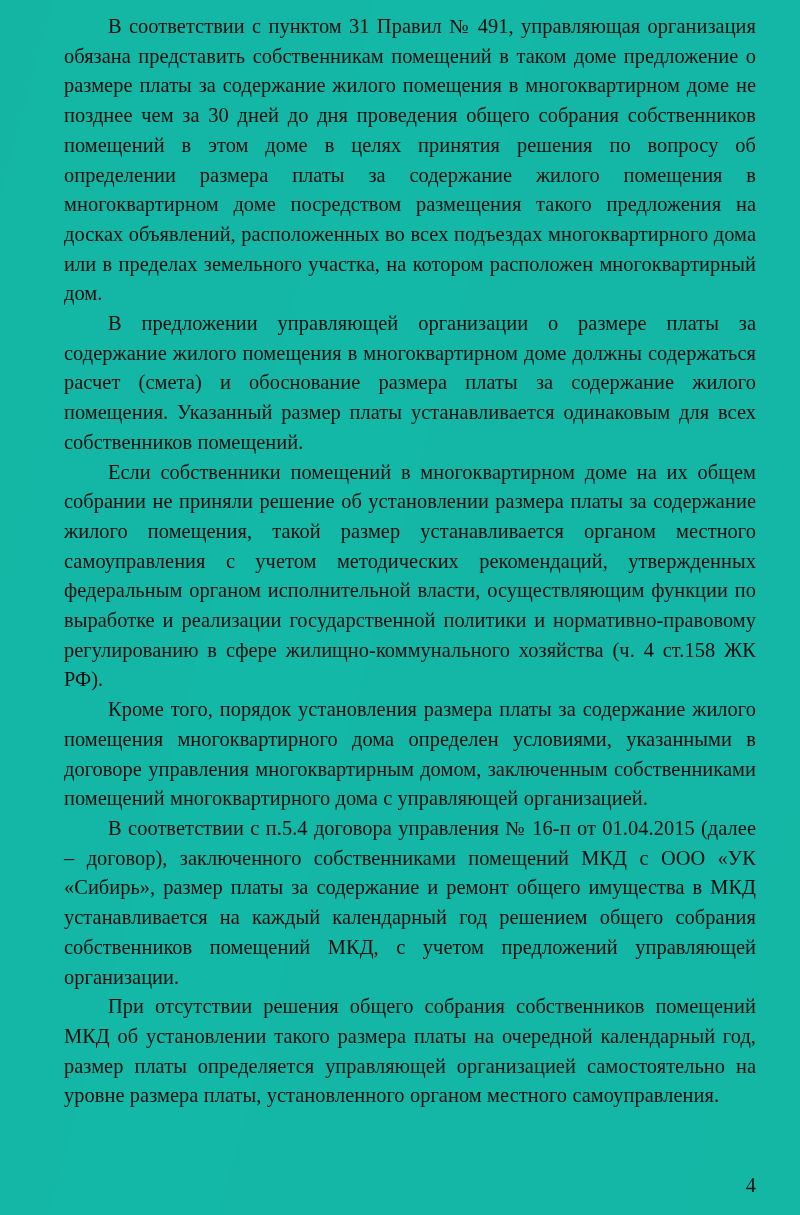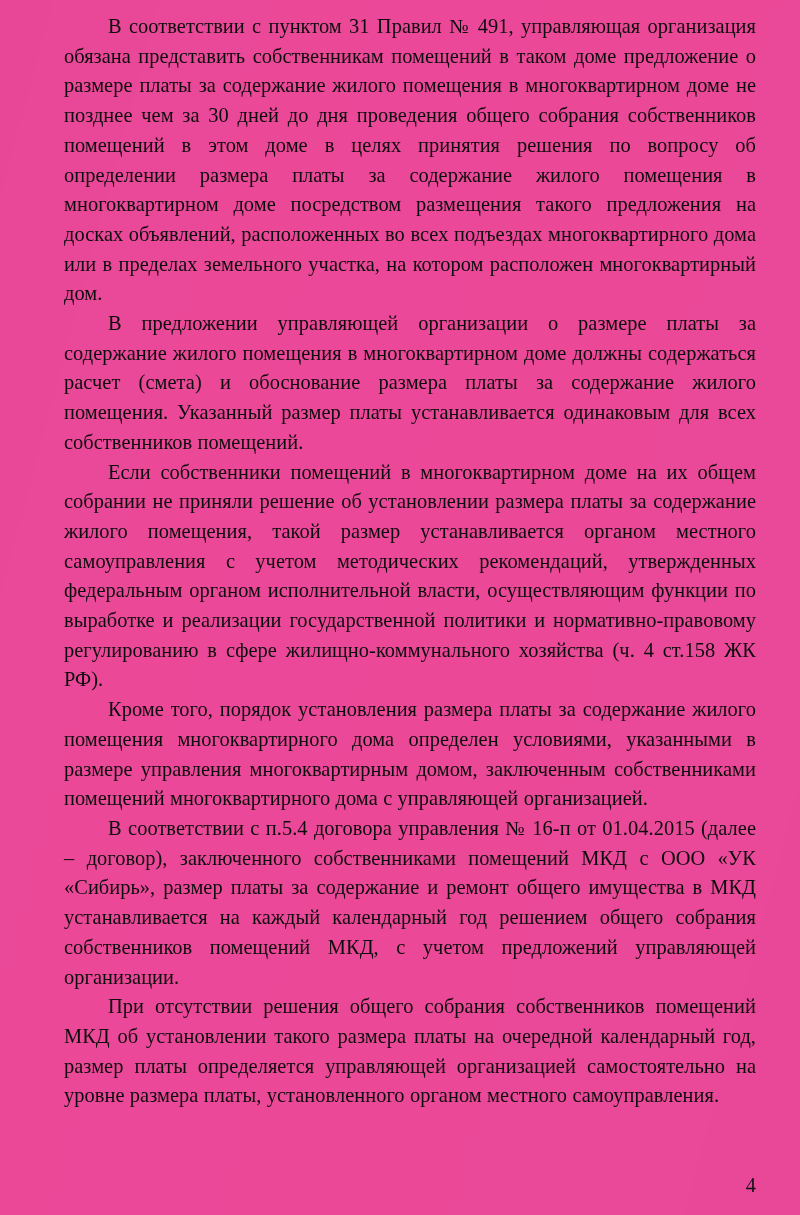--- a/index.html
+++ b/index.html
@@ -15,21 +15,21 @@
     color: #111111;
     overflow: hidden;
   }
 
   .page {
     position: relative;
     box-sizing: border-box;
     width: 800px;
     height: 1215px;
     padding: 12px 44px 0 64px;
-    background: #ec4899;
+    background: #14b8a6;
   }
 
   
   .scan-tint {
     position: absolute;
     inset: 0;
     pointer-events: none;
     background:
       linear-gradient(105deg, rgba(0,0,0,0.016) 0%, rgba(0,0,0,0) 38%, rgba(0,0,0,0.012) 100%);
     mix-blend-mode: multiply;
@@ -72,21 +72,21 @@
 <body>
 
 <div class="page">
 
   <div class="scan-tint"></div>
 
   <div class="body-text">
     <p class="para">В соответствии с пунктом 31 Правил № 491, управляющая организация обязана представить собственникам помещений в таком доме предложение о размере платы за содержание жилого помещения в многоквартирном доме не позднее чем за 30 дней до дня проведения общего собрания собственников помещений в этом доме в целях принятия решения по вопросу об определении размера платы за содержание жилого помещения в многоквартирном доме посредством размещения такого предложения на досках объявлений, расположенных во всех подъездах многоквартирного дома или в пределах земельного участка, на котором расположен многоквартирный дом.</p>
     <p class="para">В предложении управляющей организации о размере платы за содержание жилого помещения в многоквартирном доме должны содержаться расчет (смета) и обоснование размера платы за содержание жилого помещения. Указанный размер платы устанавливается одинаковым для всех собственников помещений.</p>
     <p class="para">Если собственники помещений в многоквартирном доме на их общем собрании не приняли решение об установлении размера платы за содержание жилого помещения, такой размер устанавливается органом местного самоуправления с учетом методических рекомендаций, утвержденных федеральным органом исполнительной власти, осуществляющим функции по выработке и реализации государственной политики и нормативно-правовому регулированию в сфере жилищно-коммунального хозяйства (ч. 4 ст.158 ЖК РФ).</p>
-    <p class="para">Кроме того, порядок установления размера платы за содержание жилого помещения многоквартирного дома определен условиями, указанными в размере управления многоквартирным домом, заключенным собственниками помещений многоквартирного дома с управляющей организацией.</p>
+    <p class="para">Кроме того, порядок установления размера платы за содержание жилого помещения многоквартирного дома определен условиями, указанными в договоре управления многоквартирным домом, заключенным собственниками помещений многоквартирного дома с управляющей организацией.</p>
     <p class="para">В соответствии с п.5.4 договора управления № 16-п от 01.04.2015 (далее – договор), заключенного собственниками помещений МКД с ООО «УК «Сибирь», размер платы за содержание и ремонт общего имущества  в МКД устанавливается на каждый календарный год решением общего собрания собственников помещений МКД, с учетом предложений управляющей организации.</p>
     <p class="para">При отсутствии решения общего собрания собственников помещений МКД об установлении такого размера платы  на очередной календарный год, размер платы определяется   управляющей организацией самостоятельно на уровне размера платы, установленного органом местного самоуправления.</p>
 
   </div>
 
   <div class="page-number">4</div>
 
 </div>
 
 </body></html>

